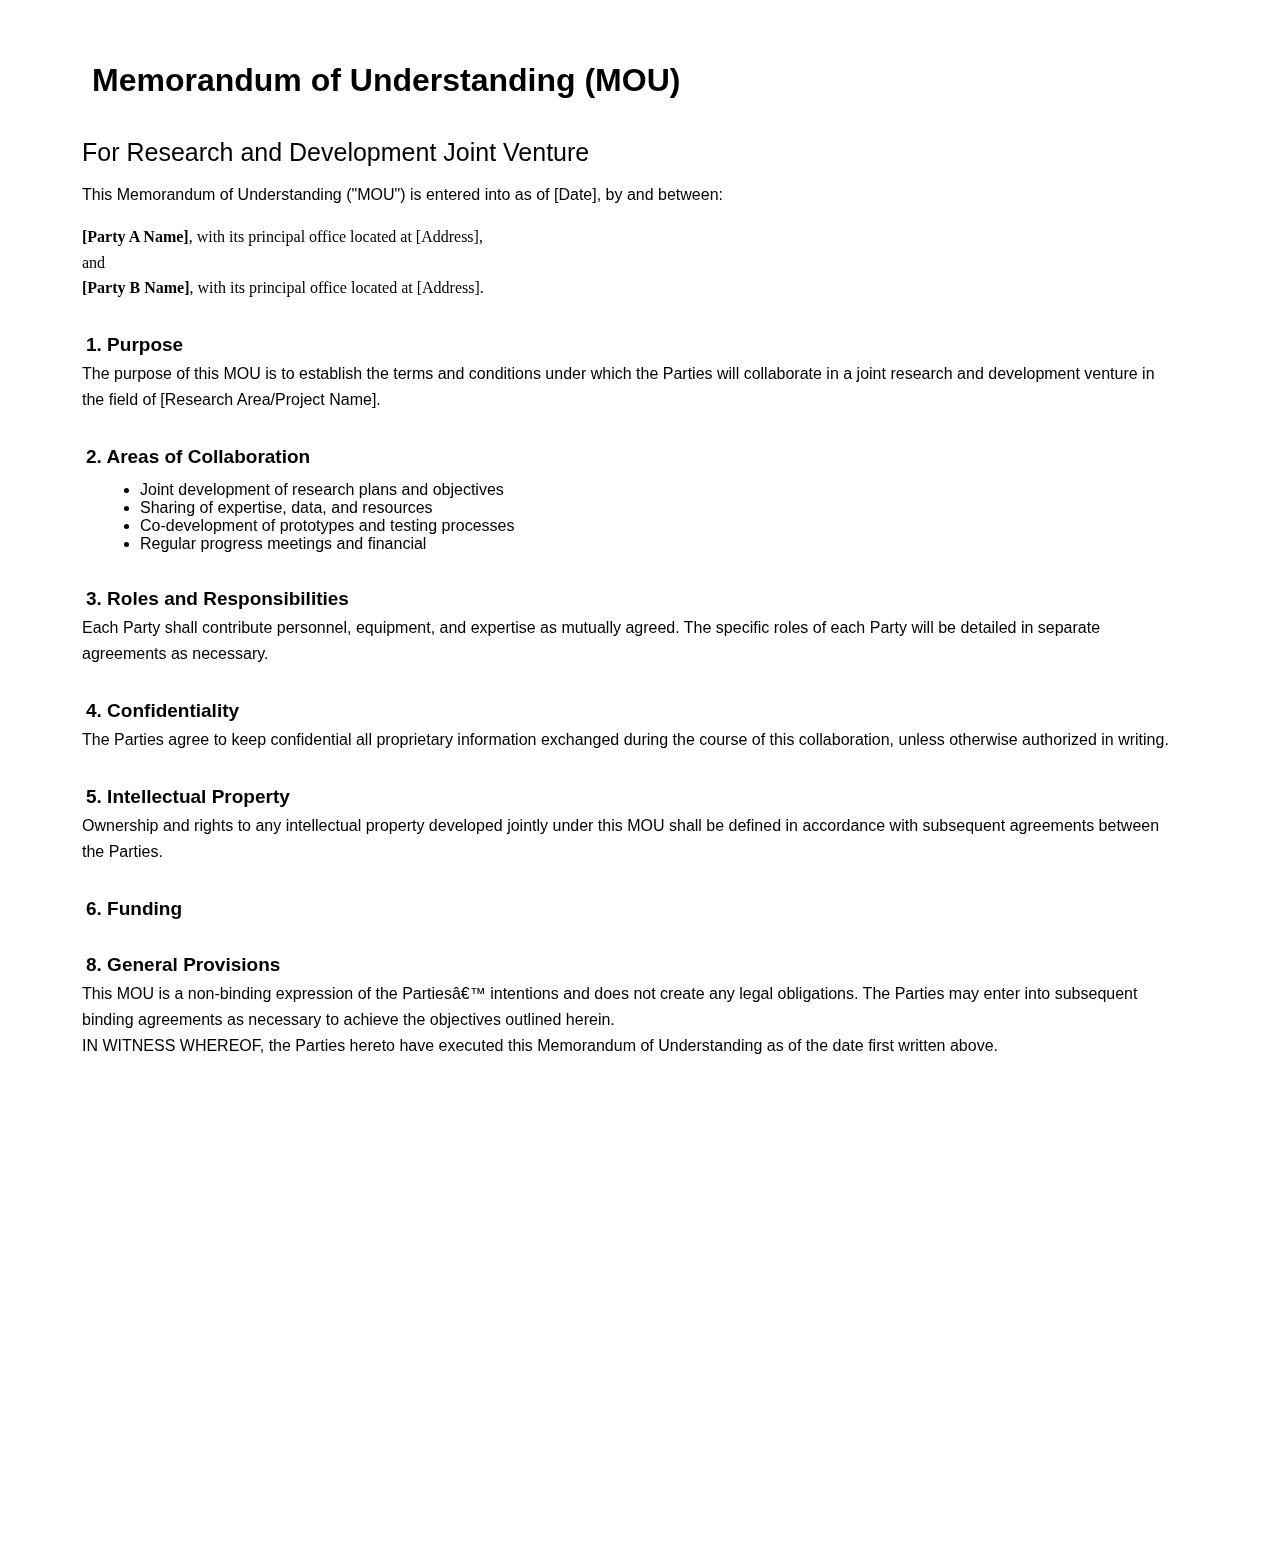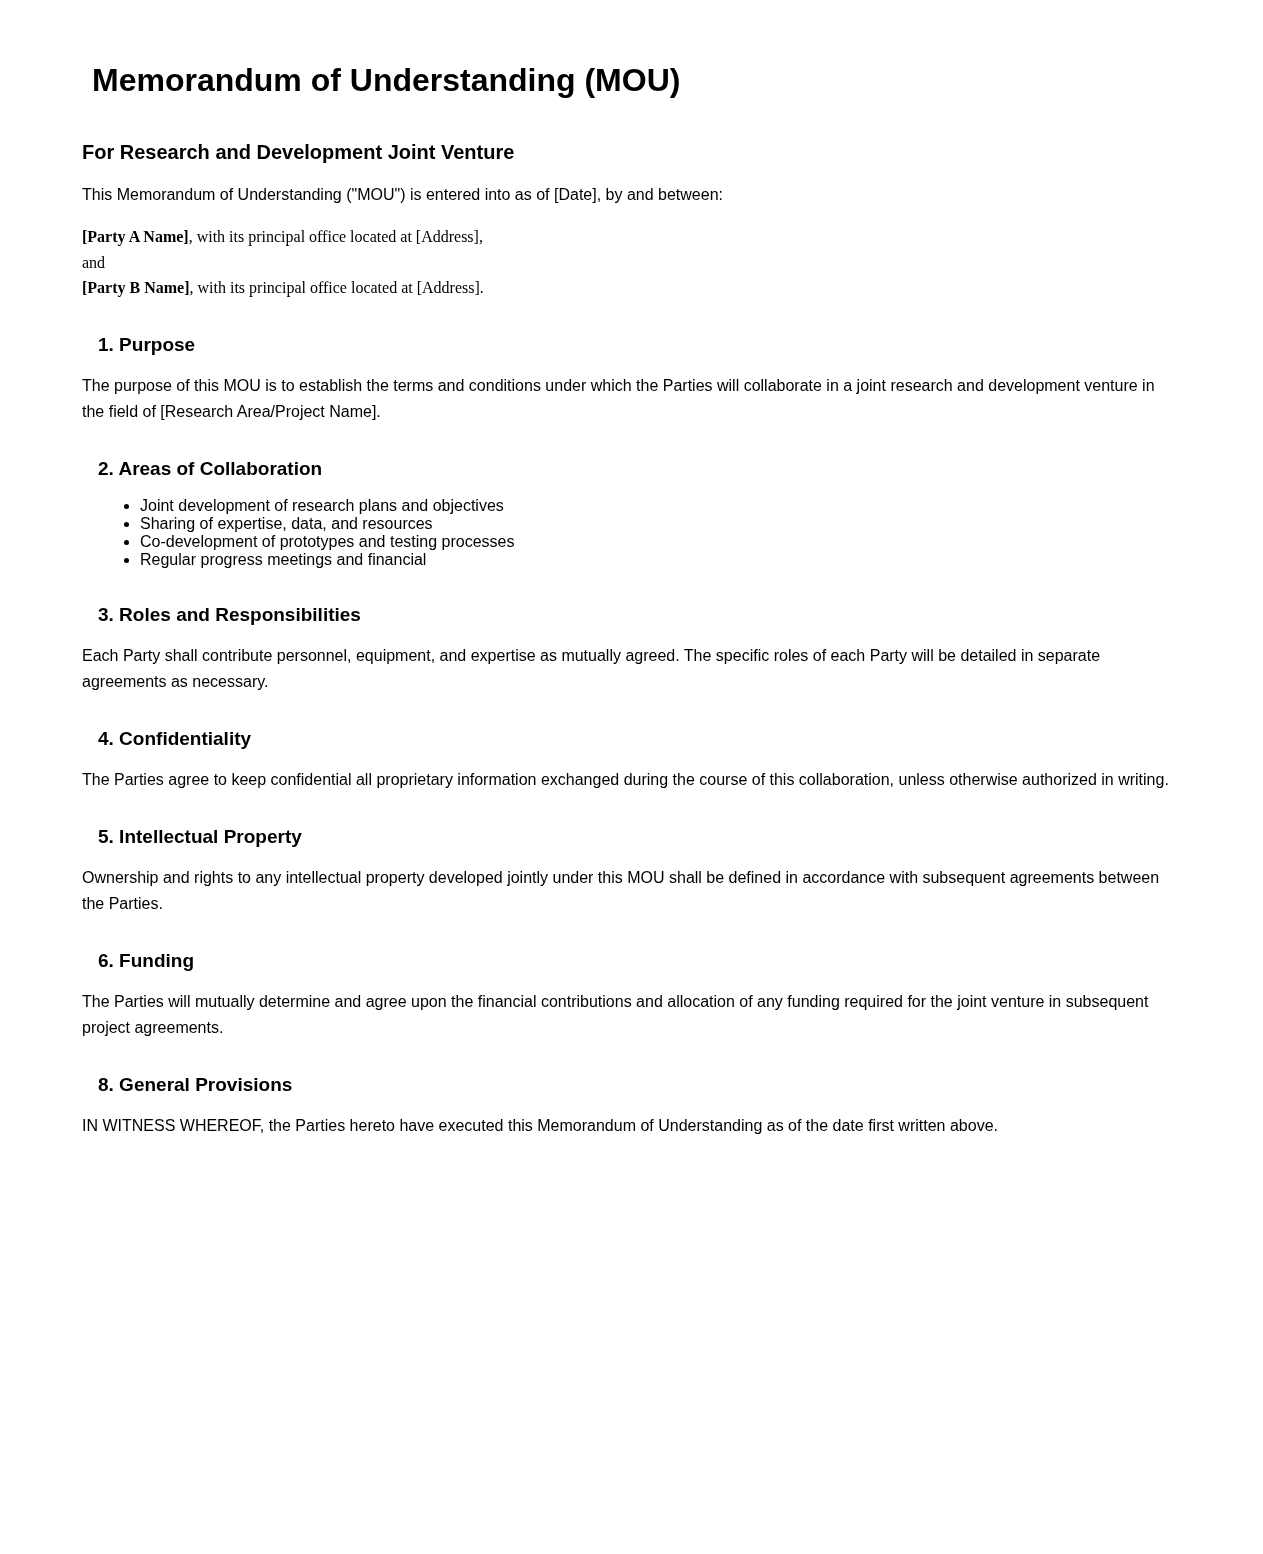--- a/index.html
+++ b/index.html
@@ -12,34 +12,34 @@
   }
   .page { padding: 0 82px 0 82px; }
   h1 {
     font-size: 32px;
     font-weight: bold;
     margin: 10px;
     padding-top: 52px;
     line-height: 36px;
   }
   h2.subtitle {
-    font-size: 20px;
-    font-weight: bold;
+    font-size: 25px;
+    font-weight: normal;
     margin: 0;
     padding-top: 30px;
     line-height: 28px;
   }
   p { margin: 0; line-height: 26px; }
   .intro { margin-top: 16px; }
   .parties { margin-top: 16px; }
   .parties div { line-height: 25.5px; font-family: Liberation Serif, serif; }
   h3 {
     font-size: 19px;
     font-weight: bold;
-    margin: 16px;
+    margin: 4px;
     line-height: 24px;
   }
   .section { margin-top: 32px; }
   .section p { }
   ul {
     margin: 12px 0 0 0;
     padding-left: 58px;
     list-style: disc;
   }
   ul li { line-height: 18px; font-size: 16px; }
@@ -84,22 +84,22 @@
     <p>The Parties agree to keep confidential all proprietary information exchanged during the course of this collaboration, unless otherwise authorized in writing.</p>
   </div>
 
   <div class="section">
     <h3>5. Intellectual Property</h3>
     <p>Ownership and rights to any intellectual property developed jointly under this MOU shall be defined in accordance with subsequent agreements between the Parties.</p>
   </div>
 
   <div class="section">
     <h3>6. Funding</h3>
-    <p>The Parties will mutually determine and agree upon the financial contributions and allocation of any funding required for the joint venture in subsequent project agreements.</p>
   </div>
 
 
   <div class="section">
     <h3>8. General Provisions</h3>
+    <p>This MOU is a non-binding expression of the Partiesâ€™ intentions and does not create any legal obligations. The Parties may enter into subsequent binding agreements as necessary to achieve the objectives outlined herein.</p>
   </div>
 
   <p class="witness">IN WITNESS WHEREOF, the Parties hereto have executed this Memorandum of Understanding as of the date first written above.</p>
 </div>
 
 </body></html>

